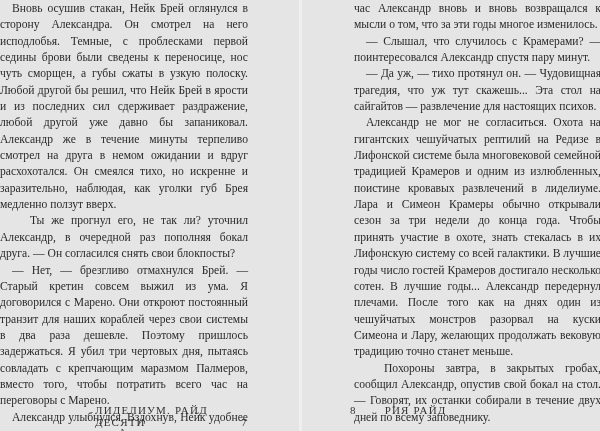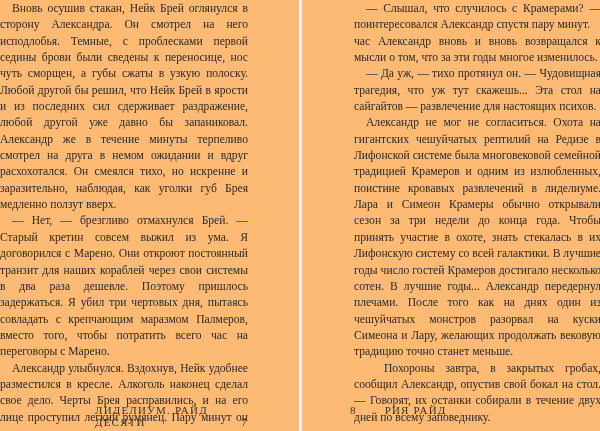--- a/index.html
+++ b/index.html
@@ -5,21 +5,21 @@
   html, body { margin: 0; padding: 0; }
   body {
     width: 600px; height: 431px; overflow: hidden;
     background: #ffffff;
     font-family: "Liberation Serif", "DejaVu Serif", serif;
     color: #2a2a2a;
     position: relative;
   }
   .spread { position: absolute; inset: 0; }
   .page {
-    position: absolute; top: 0; height: 431px; background: #fdba74;
+    position: absolute; top: 0; height: 431px; background: #e5e5e5;
   }
   .page-left { left: 0; width: 299px; }
   .page-right { left: 302px; width: 298px; }
   .gutter {
     position: absolute; left: 299px; top: 0; width: 3px; height: 431px;
     background: #efefef;
   }
   .text-block {
     position: absolute; top: 1px;
     font-size: 11.6px; line-height: 16.35px;
@@ -43,36 +43,37 @@
   .page-right .running-footer .num { margin-right: 24px; }
 </style>
 </head>
 <body>
 
 <div class="spread">
 
   <div class="page page-left">
     <div class="text-block">
       <p class="para">Вновь осушив стакан, Нейк Брей оглянулся в сторону Александра. Он смотрел на него исподлобья. Темные, с проблесками первой седины брови были сведены к переносице, нос чуть сморщен, а губы сжаты в узкую полоску. Любой другой бы решил, что Нейк Брей в ярости и из последних сил сдерживает раздражение, любой другой уже давно бы запаниковал. Александр же в течение минуты терпеливо смотрел на друга в немом ожидании и вдруг расхохотался. Он смеялся тихо, но искренне и заразительно, наблюдая, как уголки губ Брея медленно ползут вверх.</p>
+      <p class="para wide-indent">Ты же прогнул его, не так ли?    уточнил Александр, в очередной раз пополняя бокал друга. — Он согласился снять свои блокпосты?</p>
       <p class="para">— Нет, — брезгливо отмахнулся Брей. — Старый кретин совсем выжил из ума. Я договорился с Марено. Они откроют постоянный транзит для наших кораблей через свои системы в два раза дешевле. Поэтому пришлось задержаться. Я убил три чертовых дня, пытаясь совладать с крепчающим маразмом Палмеров, вместо того, чтобы потратить всего час на переговоры с Марено.</p>
       <p class="para">Александр улыбнулся. Вздохнув, Нейк удобнее разместился в кресле. Алкоголь наконец сделал свое дело. Черты Брея расправились, и на его лице проступил легкий румянец. Пару минут он сидел, погрузившись в свои мысли и машинально взбалтывая темную жидкость на дне бокала. Александр знал, что Нейку нужно дать время. Кажется, впервые за последние дни тот позволил себе расслабиться.</p>
 
     </div>
     <div class="running-footer">
       <span class="title">ЛИДЕЛИУМ. РАЙД ДЕСЯТИ</span>
       <span class="num">7</span>
     </div>
   </div>
 
   <div class="gutter"></div>
 
   <div class="page page-right">
     <div class="text-block">
+      <p class="para noindent">час Александр вновь и вновь возвращался к мысли о том, что за эти годы многое изменилось.</p>
       <p class="para">— Слышал, что случилось с Крамерами? — поинтересовался Александр спустя пару минут.</p>
-      <p class="para noindent">час Александр вновь и вновь возвращался к мысли о том, что за эти годы многое изменилось.</p>
       <p class="para">— Да уж, — тихо протянул он. — Чудовищная трагедия, что уж тут скажешь... Эта стол на сайгайтов — развлечение для настоящих психов.</p>
       <p class="para">Александр не мог не согласиться. Охота на гигантских чешуйчатых рептилий на Редизе в Лифонской системе была многовековой семейной традицией Крамеров и одним из излюбленных, поистине кровавых развлечений в лиделиуме. Лара и Симеон Крамеры обычно открывали сезон за три недели до конца года. Чтобы принять участие в охоте, знать стекалась в их Лифонскую систему со всей галактики. В лучшие годы число гостей Крамеров достигало несколько сотен. В лучшие годы... Александр передернул плечами. После того как на днях один из чешуйчатых монстров разорвал на куски Симеона и Лару, желающих продолжать вековую традицию точно станет меньше.</p>
       <p class="para wide-indent">Похороны завтра, в закрытых гробах,    сообщил Александр, опустив свой бокал на стол. — Говорят, их останки собирали в течение двух дней по всему заповеднику.</p>
 
     </div>
     <div class="running-footer">
       <span class="num">8</span>
       <span class="author">РИЯ РАЙД</span>
     </div>
   </div>

